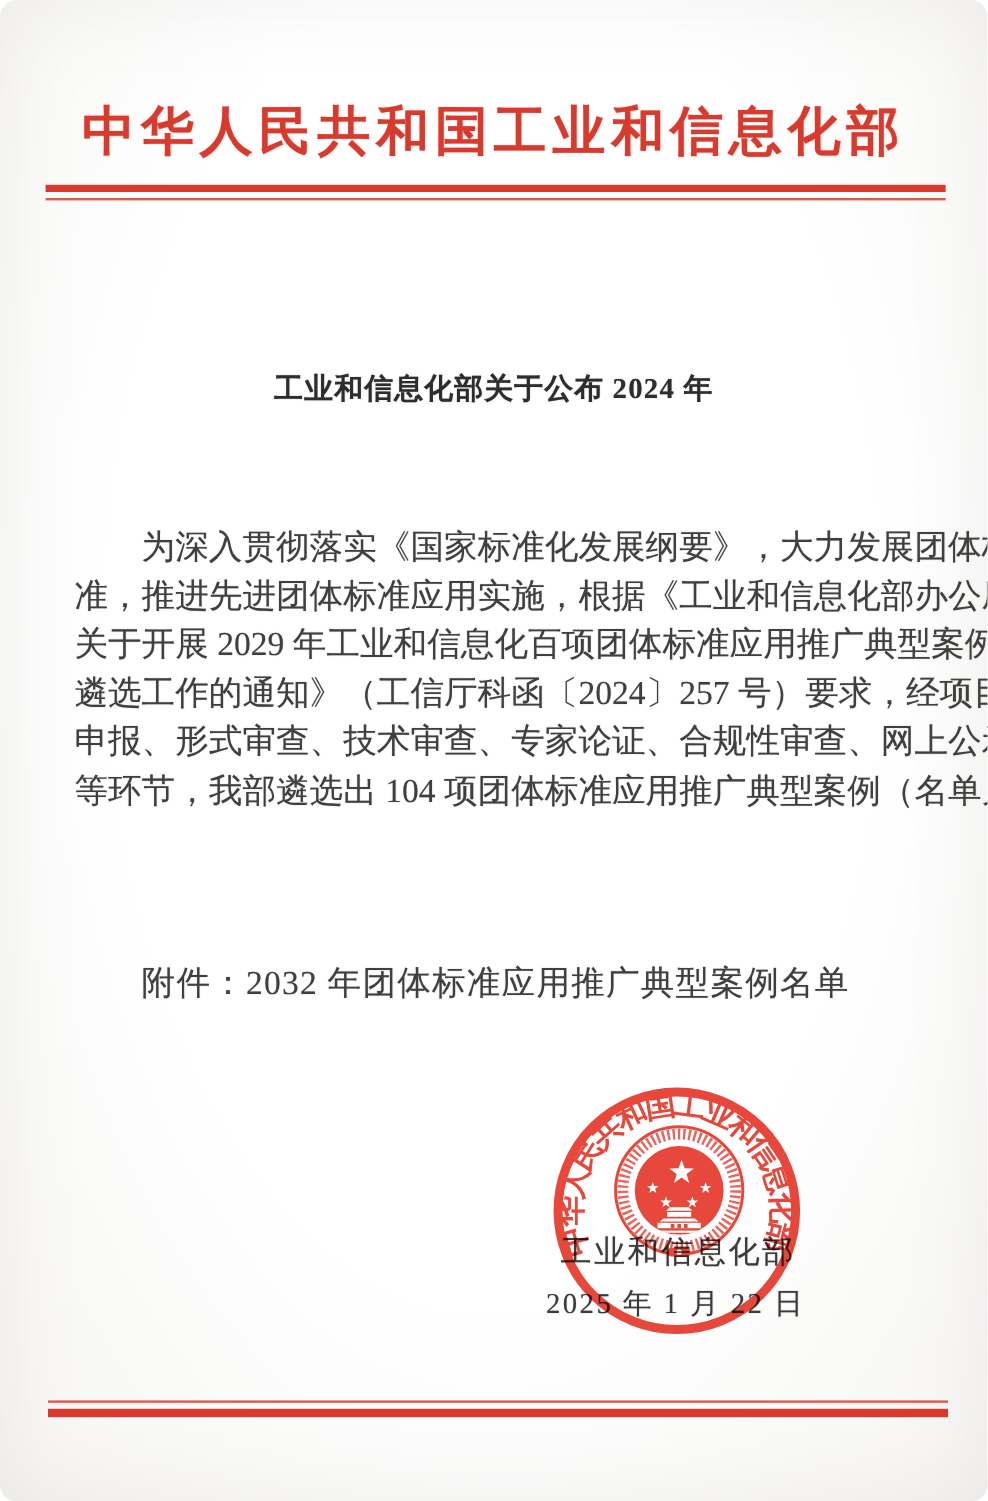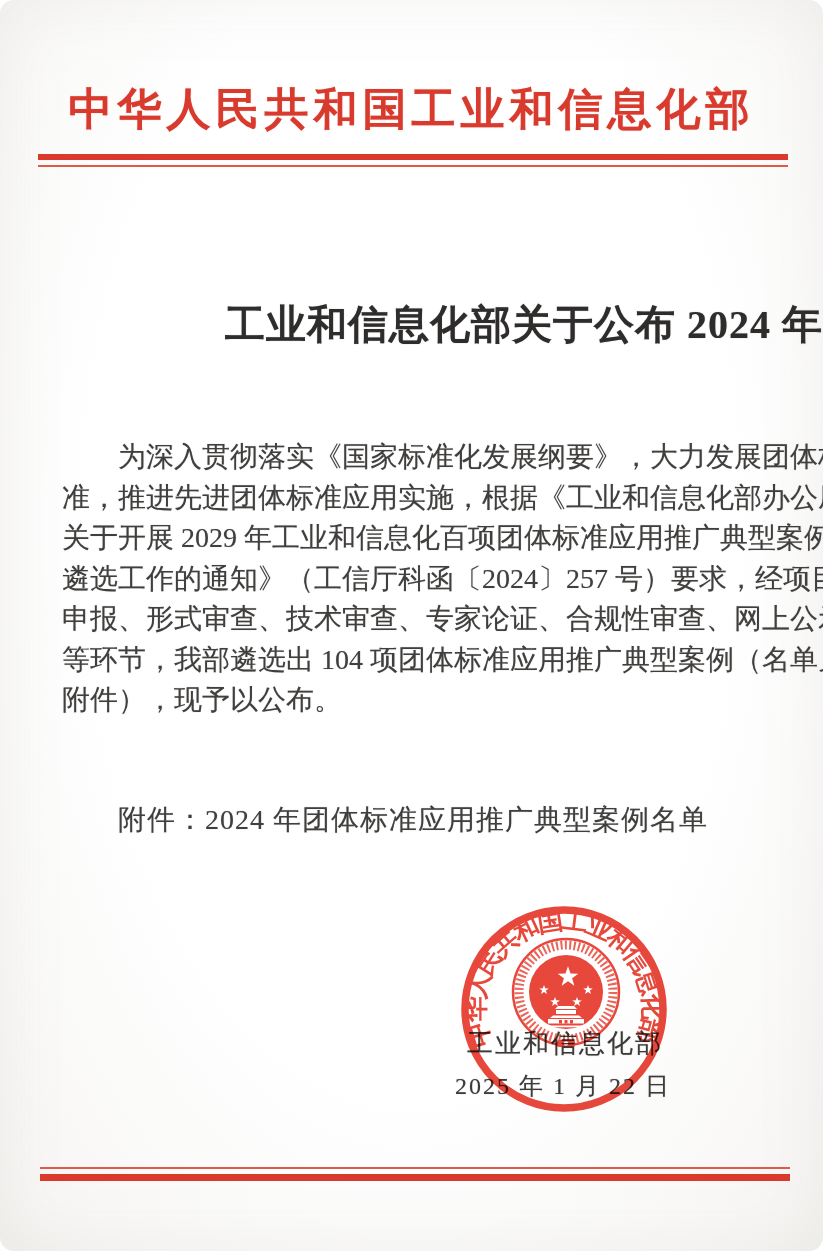--- a/index.html
+++ b/index.html
@@ -47,23 +47,23 @@
     color: #4a4a48;
     letter-spacing: 3px;
     text-shadow: 0 0 1px rgba(70,70,70,0.35);
     white-space: nowrap;
   }
 
   
   .doc-title {
     position: absolute;
     top: 292px; left: 0; width: 100%;
-    text-align: right;
+    text-align: center;
     color: #2e2d2c;
-    font-size: 40px;
+    font-size: 24px;
     font-weight: bold;
     line-height: 66px;
     letter-spacing: 1px;
     text-shadow: 0 0 1px rgba(40,40,40,0.45);
   }
 
   
   .doc-body {
     position: absolute;
     top: 437px; left: 62px;
@@ -156,25 +156,24 @@
     <div>工业和信息化部关于公布 2024 年</div>
   </div>
 
   <div class="doc-body">
       <div class="body-line">为深入贯彻落实《国家标准化发展纲要》，大力发展团体标</div>
       <div class="body-line">准，推进先进团体标准应用实施，根据《工业和信息化部办公厅</div>
       <div class="body-line">关于开展 2029 年工业和信息化百项团体标准应用推广典型案例</div>
       <div class="body-line">遴选工作的通知》（工信厅科函〔2024〕257 号）要求，经项目</div>
       <div class="body-line">申报、形式审查、技术审查、专家论证、合规性审查、网上公示</div>
       <div class="body-line">等环节，我部遴选出 104 项团体标准应用推广典型案例（名单见</div>
-      <div class="body-line">附件），现予以公布。</div>
     </div>
 
 
-  <div class="attachment-line">附件：2024 年团体标准应用推广典型案例名单</div>
+  <div class="attachment-line">附件：2032 年团体标准应用推广典型案例名单</div>
 
   <div class="sign-name">工业和信息化部</div>
 
   <div class="sign-date">2025 年 1 月 22 日</div>
 
   <svg class="seal" viewBox="0 0 270 270" xmlns="http://www.w3.org/2000/svg">
     <defs>
       <path id="seal-arc" d="M 63.7 171.3 A 80 80 0 1 1 206.3 171.3" fill="none"></path>
       <path id="star" d="M0,-12 L-2.82,-3.88 L-11.41,-3.71 L-4.57,1.48 L-7.05,9.71 L0,4.8 L7.05,9.71 L4.57,1.48 L11.41,-3.71 L2.82,-3.88 Z"></path>
     </defs>

